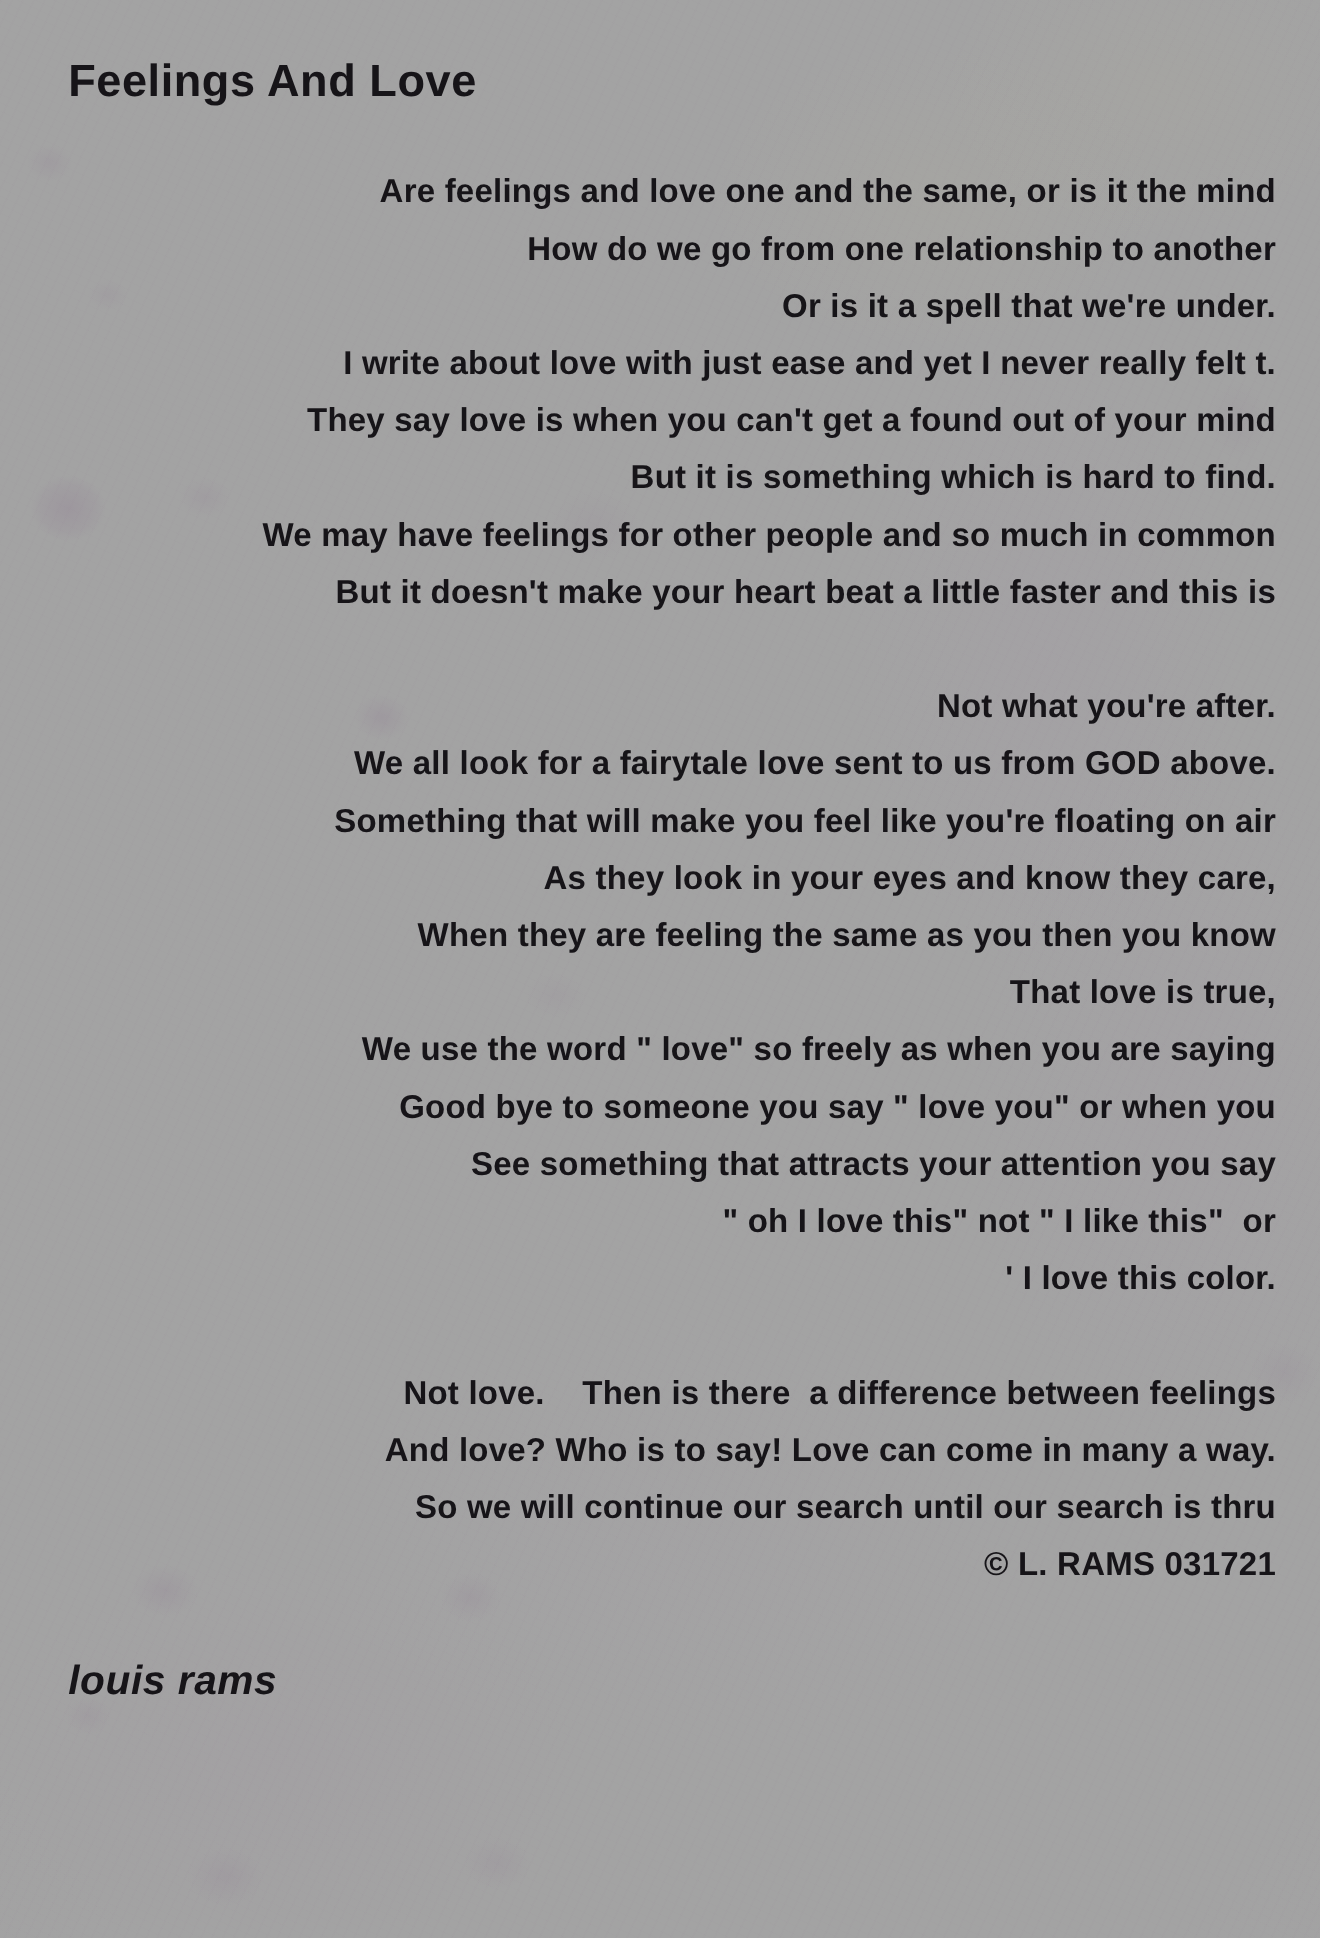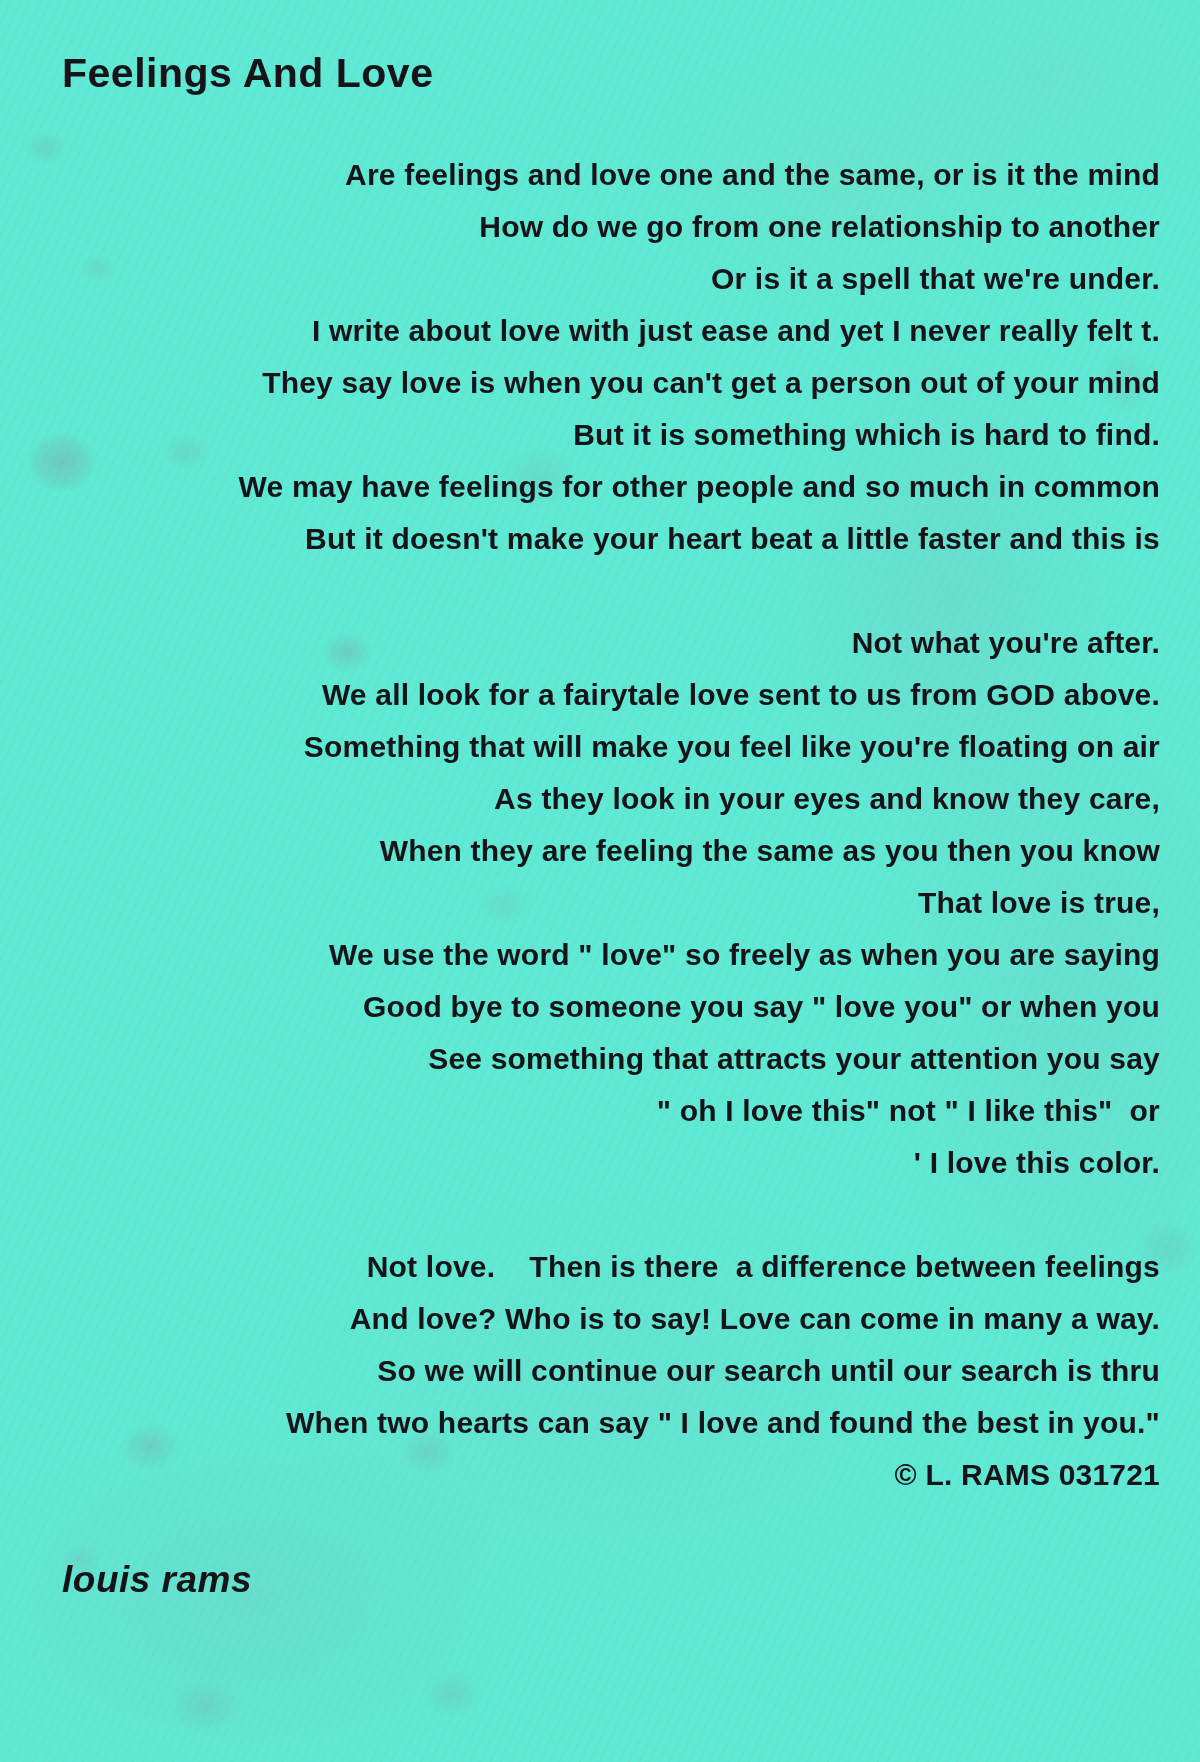--- a/index.html
+++ b/index.html
@@ -3,21 +3,21 @@
 <meta charset="utf-8">
 <style>
   html, body {
     margin: 0;
     padding: 0;
   }
   .page {
     position: relative;
     width: 1200px;
     height: 1762px;
-    background-color: #5eead4;
+    background-color: #a3a3a3;
     overflow: hidden;
     font-family: "Liberation Sans", sans-serif;
     color: #161418;
   }
   
   .texture {
     position: absolute;
     inset: 0;
     background-image:
       radial-gradient(46px 40px at 62px 462px,  rgba(143,124,146,0.30), rgba(143,124,146,0.12) 55%, rgba(143,124,146,0) 75%),
@@ -84,21 +84,21 @@
   <div class="texture"></div>
   <div class="content">
 
     <h1 class="title">Feelings And Love</h1>
 
     <div class="stanza">
       <div class="line">Are feelings and love one and the same, or is it the mind</div>
       <div class="line">How do we go from one relationship to another</div>
       <div class="line">Or is it a spell that we're under.</div>
       <div class="line">I write about love with just ease and yet I never really felt t.</div>
-      <div class="line">They say love is when you can't get a person out of your mind</div>
+      <div class="line">They say love is when you can't get a found out of your mind</div>
       <div class="line">But it is something which is hard to find.</div>
       <div class="line">We may have feelings for other people and so much in common</div>
       <div class="line">But it doesn't make your heart beat a little faster and this is</div>
     </div>
 
     <div class="stanza">
       <div class="line">Not what you're after.</div>
       <div class="line">We all look for a fairytale love sent to us from GOD above.</div>
       <div class="line">Something that will make you feel like you're floating on air</div>
       <div class="line">As they look in your eyes and know they care,</div>
@@ -108,20 +108,19 @@
       <div class="line">Good bye to someone you say " love you" or when you</div>
       <div class="line">See something that attracts your attention you say</div>
       <div class="line">" oh I love this" not " I like this"  or</div>
       <div class="line">' I love this color.</div>
     </div>
 
     <div class="stanza">
       <div class="line">Not love.    Then is there  a difference between feelings</div>
       <div class="line">And love? Who is to say! Love can come in many a way.</div>
       <div class="line">So we will continue our search until our search is thru</div>
-      <div class="line">When two hearts can say " I love and found the best in you."</div>
       <div class="line">© L. RAMS 031721</div>
     </div>
 
     <div class="author">louis rams</div>
 
   </div>
 </div>
 
 </body></html>

